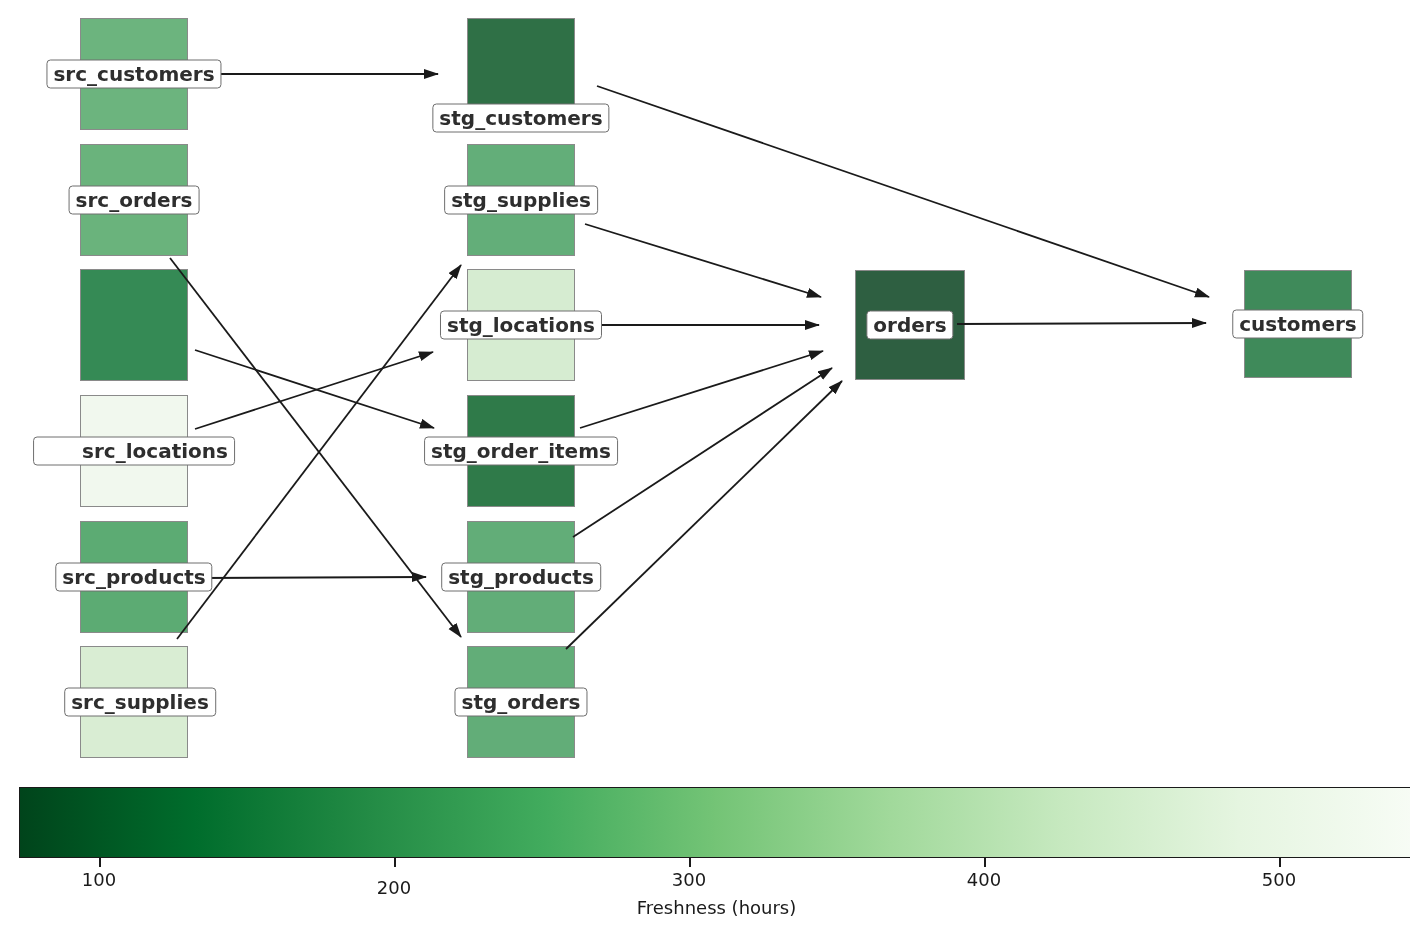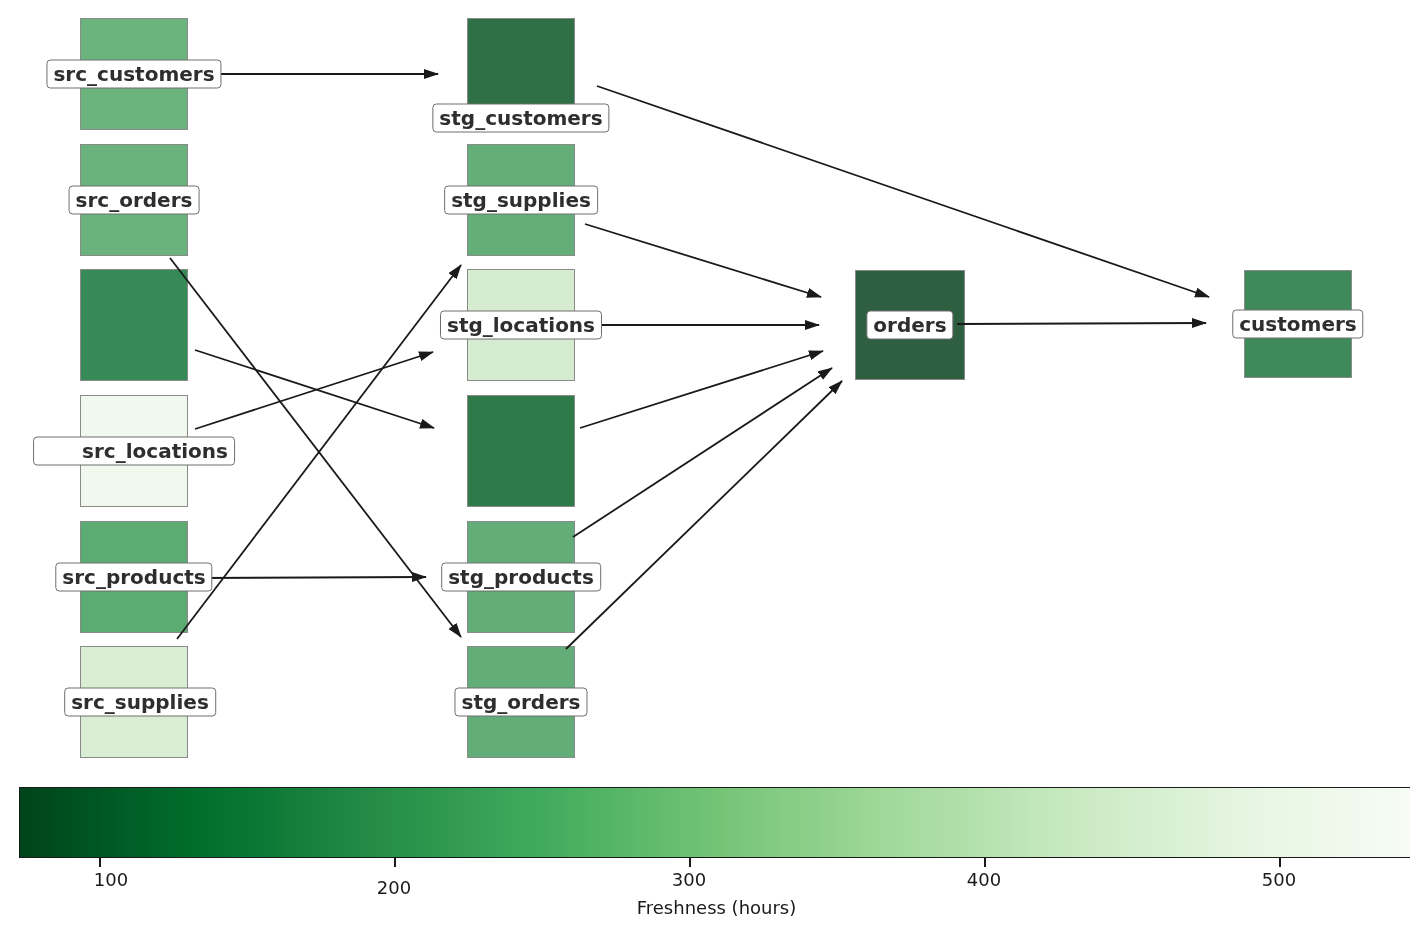--- a/index.html
+++ b/index.html
@@ -117,31 +117,32 @@
     </div>
   <div id="labels-layer">
       <div class="node-label" style="left: 122px; top: 74px;">src_customers</div>
       <div class="node-label" style="left: 122px; top: 200px;">src_orders</div>
       <div class="node-label" style="left: 122px; top: 451px; padding-left: 48px;">src_locations</div>
       <div class="node-label" style="left: 122px; top: 577px;">src_products</div>
       <div class="node-label" style="left: 122px; top: 702px; margin-left: 6px;">src_supplies</div>
       <div class="node-label" style="left: 509px; top: 74px; margin-top: 44px;">stg_customers</div>
       <div class="node-label" style="left: 509px; top: 200px;">stg_supplies</div>
       <div class="node-label" style="left: 509px; top: 325px;">stg_locations</div>
+      <div class="node-label" style="left: 509px; top: 451px;">stg_order_items</div>
       <div class="node-label" style="left: 509px; top: 577px;">stg_products</div>
       <div class="node-label" style="left: 509px; top: 702px;">stg_orders</div>
       <div class="node-label" style="left: 898px; top: 325px;">orders</div>
       <div class="node-label" style="left: 1286px; top: 324px;">customers</div>
     </div>
 
   <div id="colorbar-layer">
     <div id="colorbar-rect" style="left: 7px; top: 787px; width: 1395px; height: 71px; background: linear-gradient(to right, rgb(0, 68, 27) 0%, rgb(0, 109, 44) 12.5%, rgb(35, 139, 69) 25%, rgb(65, 171, 93) 37.5%, rgb(116, 196, 118) 50%, rgb(161, 217, 155) 62.5%, rgb(199, 233, 192) 75%, rgb(229, 245, 224) 87.5%, rgb(247, 252, 245) 100%);"></div>
     <div id="colorbar-ticks">
         <div class="cbar-tick-mark" style="left: 87px; top: 858px;"></div>
-        <div class="cbar-tick-label" style="left: 87px; top: 869px; margin-left: 12px;">100</div>
+        <div class="cbar-tick-label" style="left: 87px; top: 869px;">100</div>
         <div class="cbar-tick-mark" style="left: 382px; top: 858px;"></div>
         <div class="cbar-tick-label" style="left: 382px; top: 869px; margin-top: 8px;">200</div>
         <div class="cbar-tick-mark" style="left: 677px; top: 858px;"></div>
         <div class="cbar-tick-label" style="left: 677px; top: 869px;">300</div>
         <div class="cbar-tick-mark" style="left: 972px; top: 858px;"></div>
         <div class="cbar-tick-label" style="left: 972px; top: 869px;">400</div>
         <div class="cbar-tick-mark" style="left: 1267px; top: 858px;"></div>
         <div class="cbar-tick-label" style="left: 1267px; top: 869px;">500</div>
       </div>
     <div id="cbar-axis-label" style="left: 704.5px; top: 897px;">Freshness (hours)</div>

